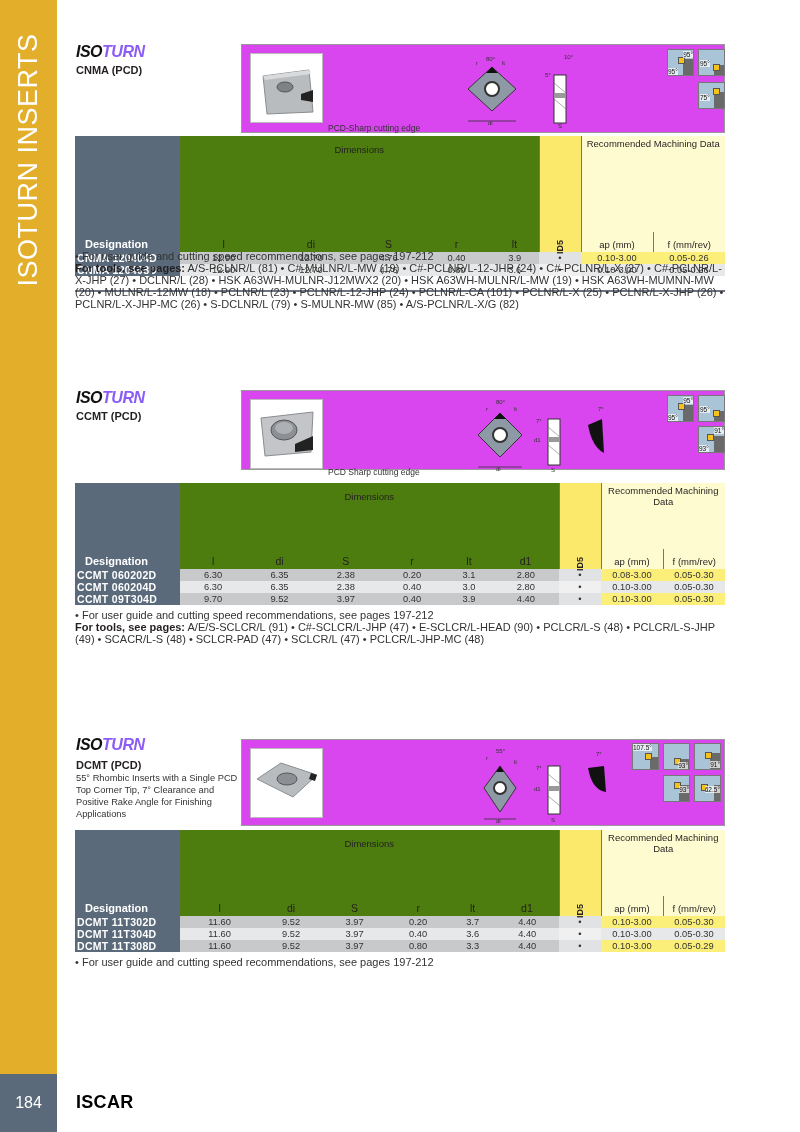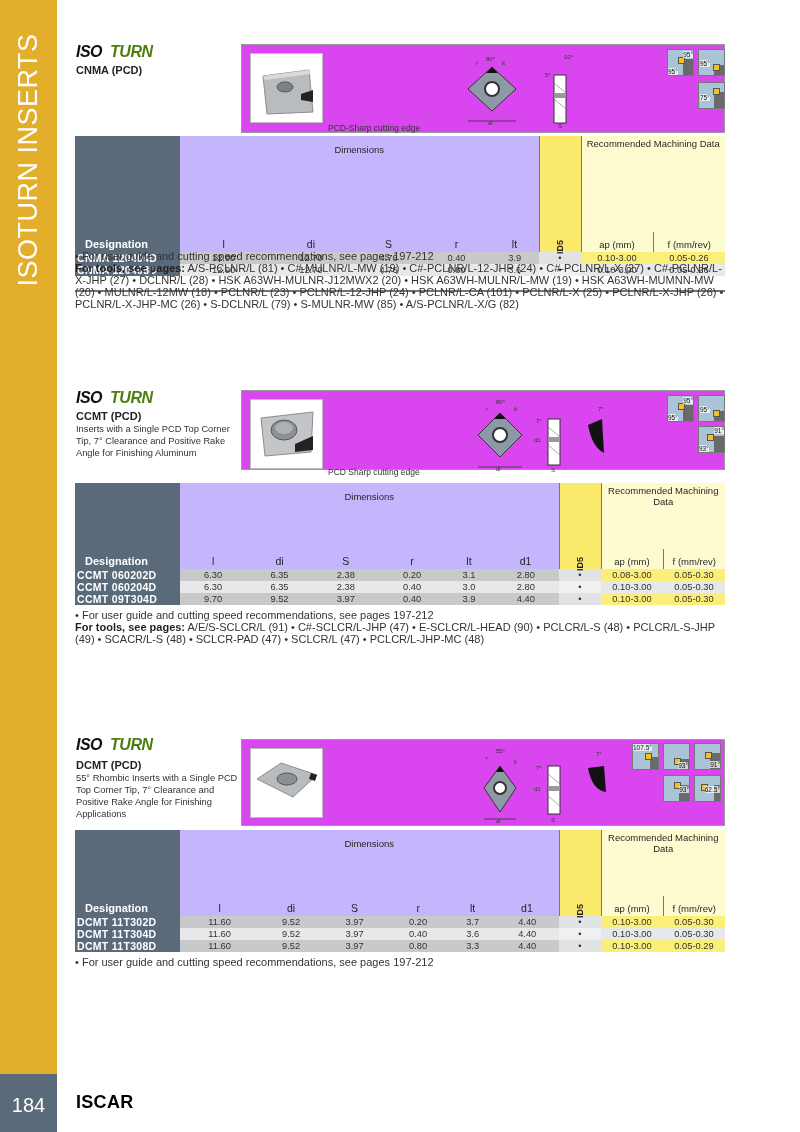--- a/index.html
+++ b/index.html
@@ -7,46 +7,46 @@
   body { position: relative; font-family: "Liberation Sans", sans-serif; color: #231f20; }
 
   
   .sidebar-top { position: absolute; left: 0; top: 0; width: 57px; height: 1074px; background: #e3ae2a; }
   .sidebar-bottom { position: absolute; left: 0; top: 1074px; width: 57px; height: 58px; background: #5a6a7b; }
   .side-title { position: absolute; left: 0; top: 0; width: 57px; height: 290px; }
   .side-title span {
     position: absolute; left: 28px; top: 160px; transform: translate(-50%,-50%) rotate(-90deg);
     white-space: nowrap; color: #ffffff; font-size: 27px; font-weight: 300; letter-spacing: 0.5px;
   }
-  .page-num { position: absolute; left: 0; top: 1094px; width: 57px; text-align: center; color: #ffffff; font-size: 20px; }
+  .page-num { position: absolute; left: 0; top: 1094px; width: 57px; text-align: center; color: #ffffff; font-size: 16px; }
   .brand { position: absolute; left: 76px; top: 1092px; font-size: 18px; font-weight: bold; color: #000; letter-spacing: 0.3px; }
 
   
   .section { position: absolute; left: 75px; width: 650px; }
   .logo { position: absolute; left: 1px; top: 0; font-size: 16px; font-weight: 900; font-style: italic; letter-spacing: -0.5px; line-height: 16px; }
   .logo .iso { color: #111; }
-  .logo .turn { color: #4d7c0f; padding-left: 8px; }
+  .logo .turn { color: #8b5cf6; }
   .prod-title { position: absolute; left: 1px; font-size: 11px; font-weight: bold; }
   .prod-desc { position: absolute; left: 1px; width: 165px; font-size: 9.3px; line-height: 12px; color: #333; }
 
   .img-panel { position: absolute; left: 166px; width: 484px; background: #d946ef; border: 1px solid #999; }
   .photo { position: absolute; left: 8px; top: 8px; width: 73px; height: 70px; background: #fff; border: 1px solid #bbb; }
   .edge-caption { position: absolute; font-size: 8.5px; color: #333; }
   .diagram { position: absolute; }
   .icons { position: absolute; }
   .mini { position: absolute; width: 27px; height: 27px; background: #a9c4d6; border: 1px solid #777; overflow: hidden; }
   .mini .wp { position: absolute; right: 0; bottom: 0; width: 10px; height: 16px; background: #6a6a6a; }
   .mini .ins { position: absolute; width: 7px; height: 7px; background: #f4c21b; border: 1px solid #555; }
   .mini .ang { position: absolute; font-size: 6.5px; color: #111; background: rgba(255,255,255,0.7); }
 
   
   table.spec { position: absolute; left: 0; width: 650px; border-collapse: collapse; font-size: 9.5px; }
   table.spec th { font-weight: normal; vertical-align: bottom; }
   .hdr-desig { background: #5a6a7b; color: #fff; font-weight: bold !important; font-size: 11px; text-align: left; padding: 0 0 2px 10px; width: 105px; }
-  .hdr-dim { background: #c4b5fd; }
+  .hdr-dim { background: #4d7c0f; }
   .hdr-id5 { background: #fbe96b; }
   .hdr-rec { background: #fffbd0; }
   .dims-title { font-size: 9.5px; }
   .rec-title { font-size: 9.5px; line-height: 11px; }
   .col-head { font-size: 10.5px; padding-bottom: 2px; text-align: center; }
   .id5-text { display: inline-block; transform: rotate(-90deg); font-weight: bold; font-size: 9px; }
   .sep-l { border-left: 1px solid #777; }
   table.spec td { height: 12px; text-align: center; color: #333; font-size: 9.3px; padding: 0; }
   table.spec td.desig { background: #5a6a7b; color: #fff; font-weight: bold; font-size: 10.5px; text-align: left; padding-left: 2px; letter-spacing: 0.3px; }
   tr.dark td { background: #c8c9cb; }
@@ -166,21 +166,20 @@
   <div class="rule" style="top:246px;"></div>
   <div class="notes" style="top:206px;">
     <div>• For user guide and cutting speed recommendations, see pages 197-212</div>
     <div><b>For tools, see pages:</b> <span>A/S-PCLNR/L (81) • C#-MULNR/L-MW (19) • C#-PCLNR/L-12-JHP (24) • C#-PCLNR/L-X (27) • C#-PCLNR/L-X-JHP (27) • DCLNR/L (28) • HSK A63WH-MULNR-J12MWX2 (20) • HSK A63WH-MULNR/L-MW (19) • HSK A63WH-MUMNN-MW (20) • MULNR/L-12MW (18) • PCLNR/L (23) • PCLNR/L-12-JHP (24) • PCLNR/L-CA (101) • PCLNR/L-X (25) • PCLNR/L-X-JHP (26) • PCLNR/L-X-JHP-MC (26) • S-DCLNR/L (79) • S-MULNR-MW (85) • A/S-PCLNR/L-X/G (82)</span></div>
   </div>
 </div>
 
 <div class="section" style="top:390px;height:260px;">
   <div class="logo" style="top:0;"><span class="iso">ISO</span><span class="turn">TURN</span></div>
   <div class="prod-title" style="top:20px;">CCMT (PCD)</div>
-  <div class="prod-desc" style="top:33px;">Inserts with a Single PCD Top Corner Tip, 7° Clearance and Positive Rake Angle for Finishing Aluminum</div>
 
   <div class="img-panel" style="top:0;height:80px;">
     <div class="photo">
       <svg width="73" height="70" viewBox="0 0 73 70">
         <polygon points="10,18 62,12 60,52 14,56" fill="#c3c5c8" stroke="#8a8d90"></polygon>
         <ellipse cx="33" cy="30" rx="13" ry="10" fill="#8c9094" stroke="#555"></ellipse>
         <ellipse cx="33" cy="28" rx="9" ry="6" fill="#aeb1b4"></ellipse>
         <polygon points="44,44 62,36 62,50 44,52" fill="#222"></polygon>
       </svg>
     </div>

